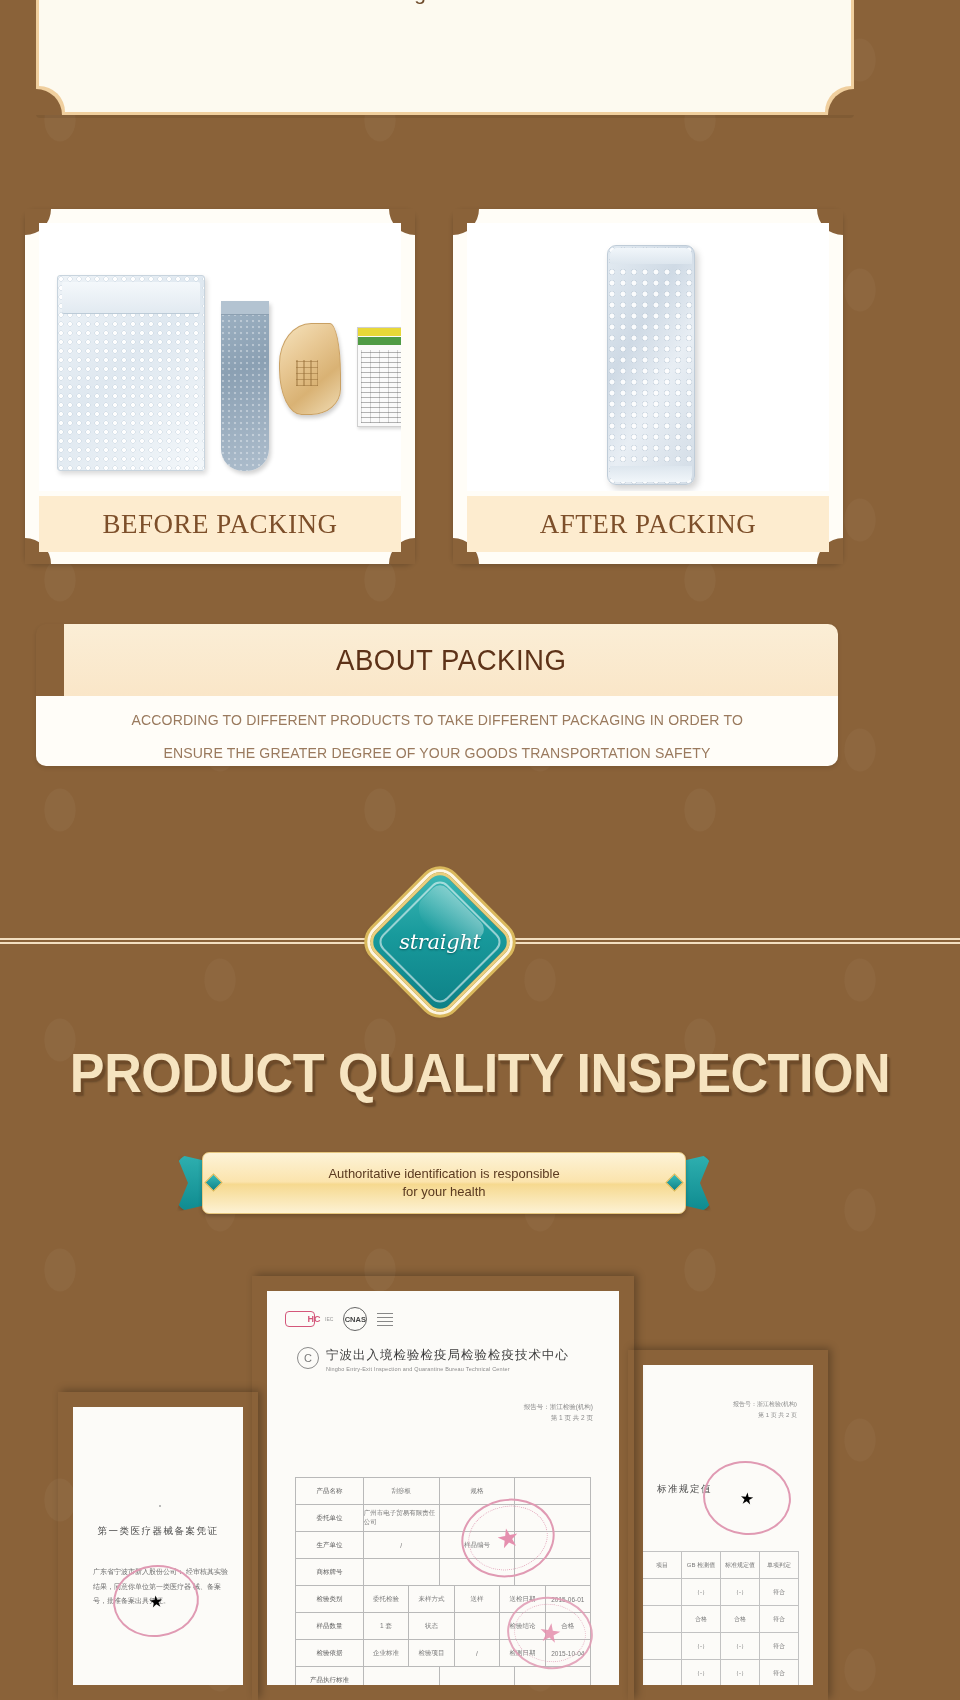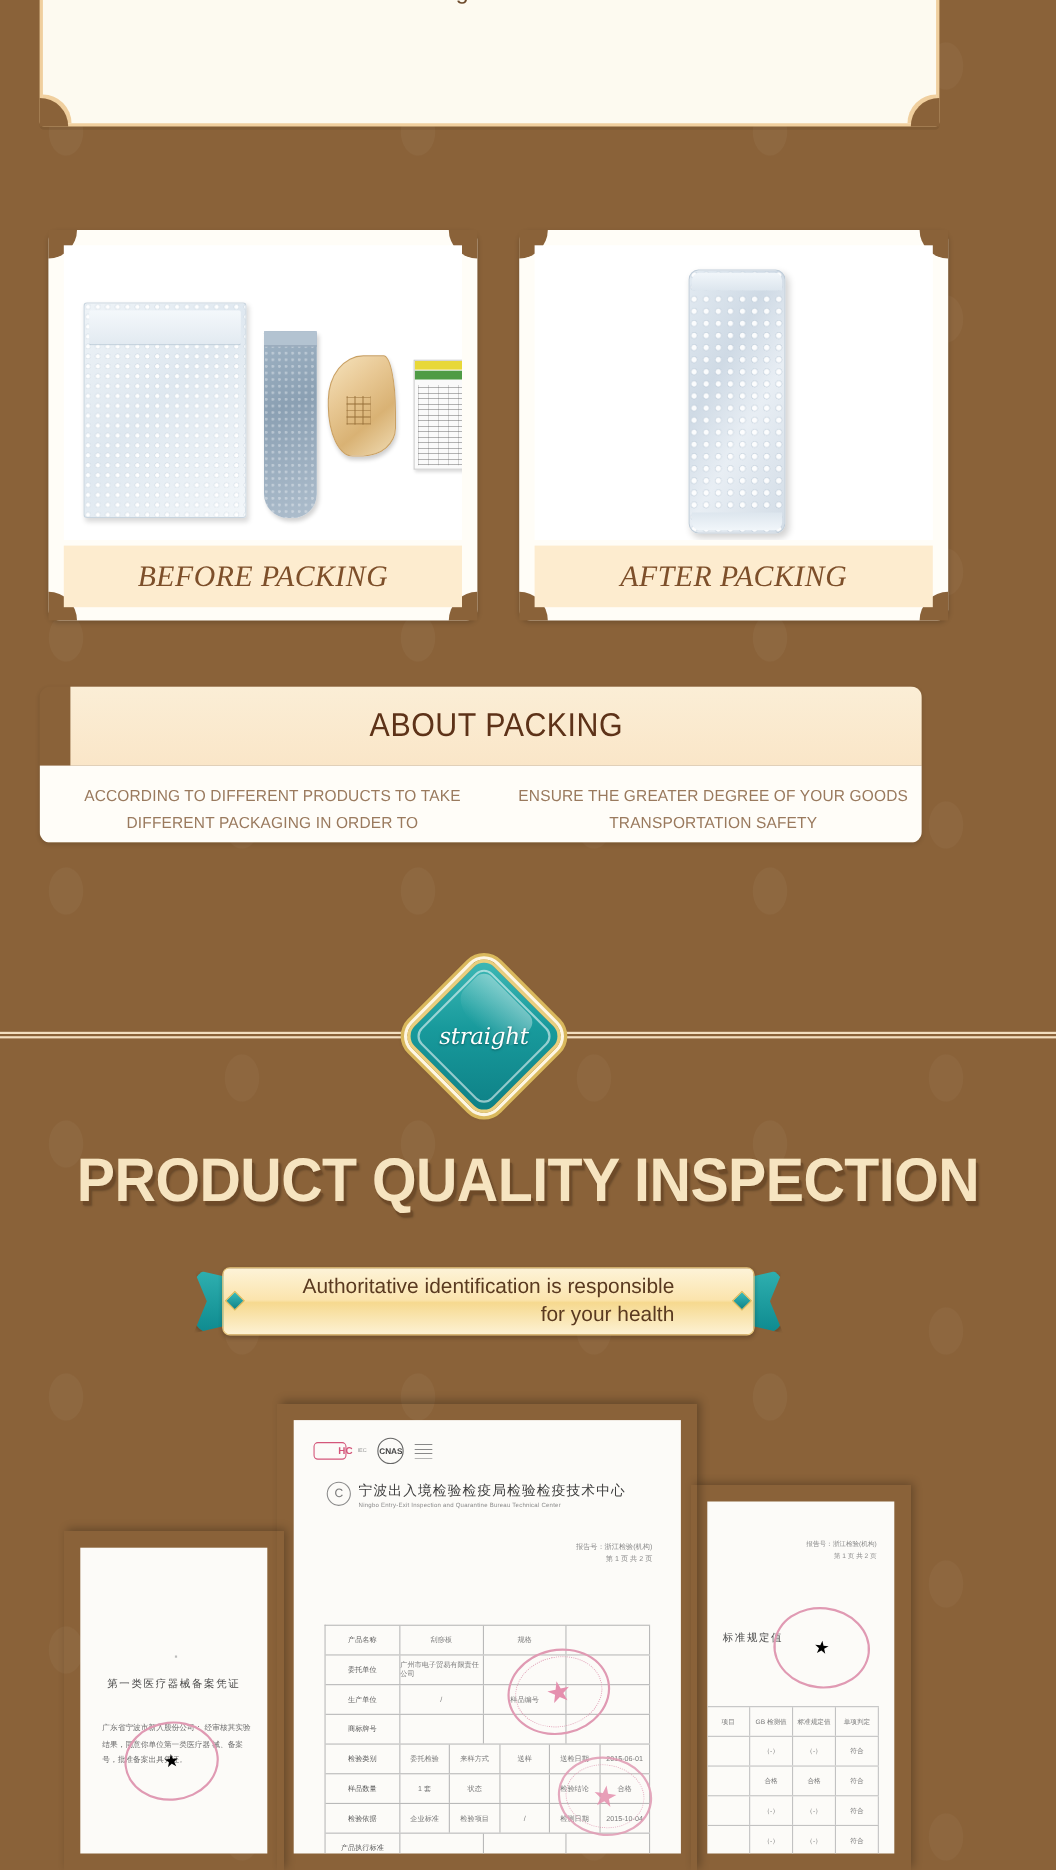--- a/index.html
+++ b/index.html
@@ -38,21 +38,21 @@
   .top-card::before{ left:-3px; border-top-right-radius:26px;
      box-shadow: 3px -3px 0 0 #f0cf9e; }
   .top-card::after{ right:-3px; border-top-left-radius:26px;
      box-shadow: -3px -3px 0 0 #f0cf9e; }
   .top-card-text{
     position:absolute; left:0; right:0; top:108px;
     text-align:center; font-size:21px; color:#6d4a2b; letter-spacing:.5px;
   }
 
   
-  .packing-row{ position:absolute; left:44px; top:209px; width:681px; height:355px;font-style:italic; }
+  .packing-row{ position:absolute; left:25px; top:209px; width:681px; height:355px; }
   .pack-card{
     position:absolute; top:0; width:390px; height:355px;
     background:#fffdf7; border-radius:10px;
     box-shadow:0 2px 5px rgba(0,0,0,.18);
   }
   .pack-card.left{ left:0; }
   .pack-card.right{ left:428px; }
   
   .notch{ position:absolute; width:26px; height:26px; background:#8a6239; }
   .notch.tl{ left:0; top:0; border-bottom-right-radius:26px; }
@@ -147,21 +147,21 @@
   .about-head{
     height:72px; background:linear-gradient(180deg,#fbeed6,#fae6c8);
     display:flex; align-items:center; justify-content:center;margin-left:28px;
   }
   .about-head h2{
     font-size:30px; font-weight:400; color:#5d3218;
     letter-spacing:.5px; transform:scaleX(.92); transform-origin:center;
   }
   .about-body{
     height:70px; background:#fffdf8;
-    display:flex; flex-direction:row; align-items:center; justify-content:space-between;
+    display:flex; flex-direction:column; align-items:center; justify-content:space-between;
     padding-top:12px;
   }
   .about-body p{
     font-size:14.5px; color:#9a7a5e; letter-spacing:.15px; line-height:1.75;
     text-align:center; transform:scaleX(.97);
   }
 
   
   .divider{
     position:absolute; left:0; right:0; top:938px; height:6px;
@@ -212,21 +212,21 @@
   }
   .ribbon .body{
     position:absolute; left:26px; right:26px; top:0; bottom:0;
     background:linear-gradient(180deg,#fdf3d8 0%,#fbe4ad 48%,#f6d98f 52%,#fdf2d4 100%);
     border:1px solid #e6c67e;
     border-radius:7px;
     display:flex; align-items:center; justify-content:center;
     box-shadow:0 2px 4px rgba(0,0,0,.22);
   }
   .ribbon .body p{
-    font-size:19px; color:#5a3a20; line-height:1.35; text-align:right;
+    font-size:13px; color:#5a3a20; line-height:1.35; text-align:center;
     padding:0 26px;
   }
   .ribbon .tail{
     position:absolute; top:2px; width:30px; height:58px;
     background:linear-gradient(180deg,#2fb0b0,#0e8a8f);
     box-shadow:0 2px 4px rgba(0,0,0,.25);
   }
   .ribbon .tail.l{ left:0; border-radius:16px 0 0 16px;
     clip-path:polygon(0 0,100% 12%,100% 88%,0 100%,40% 50%); }
   .ribbon .tail.r{ right:0; border-radius:0 16px 16px 0;

